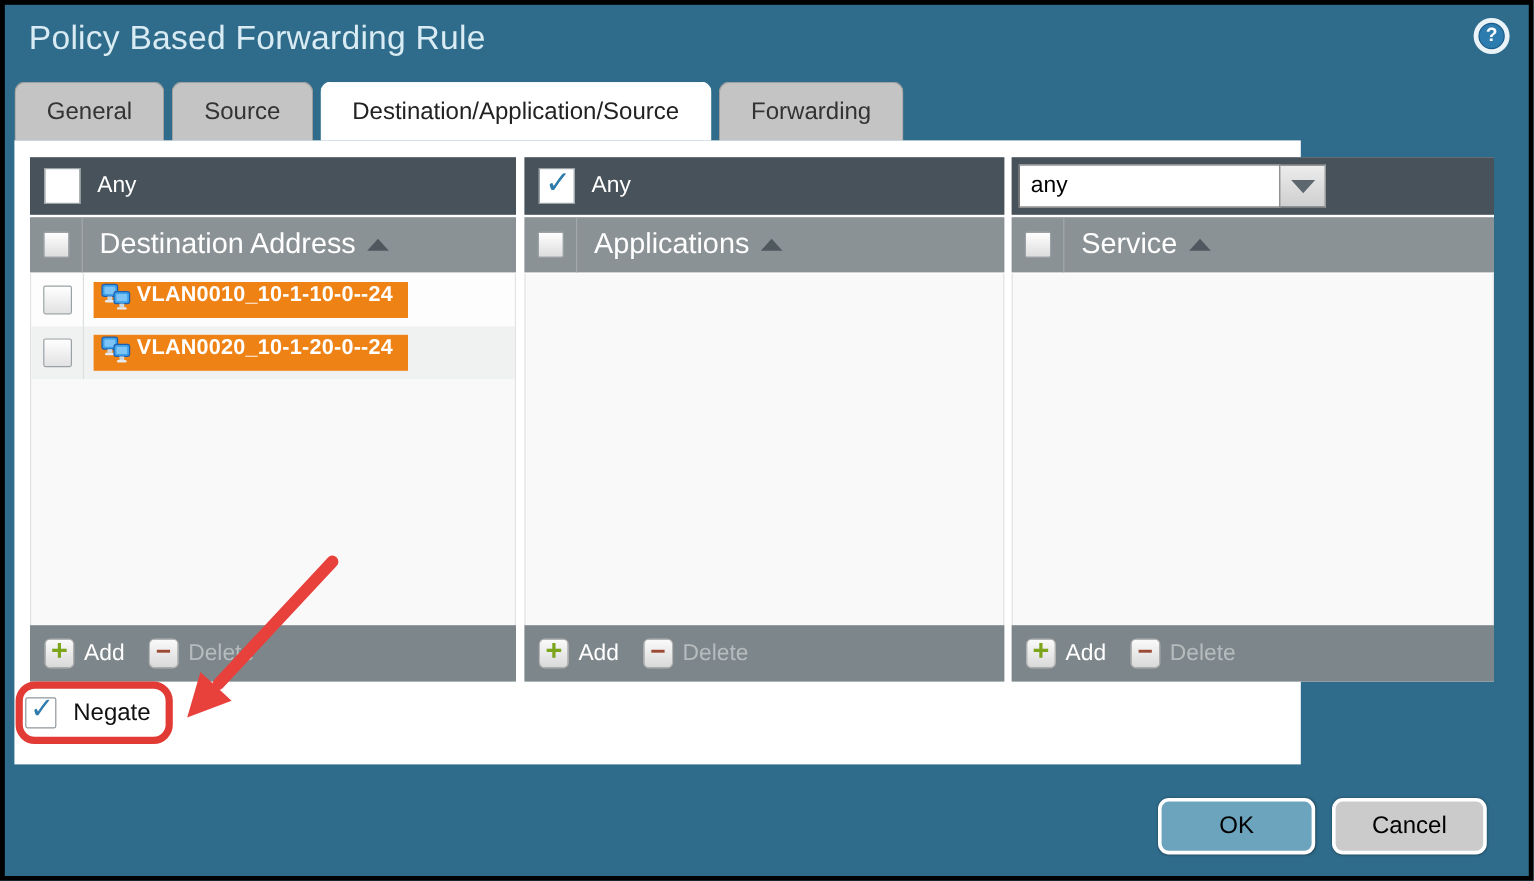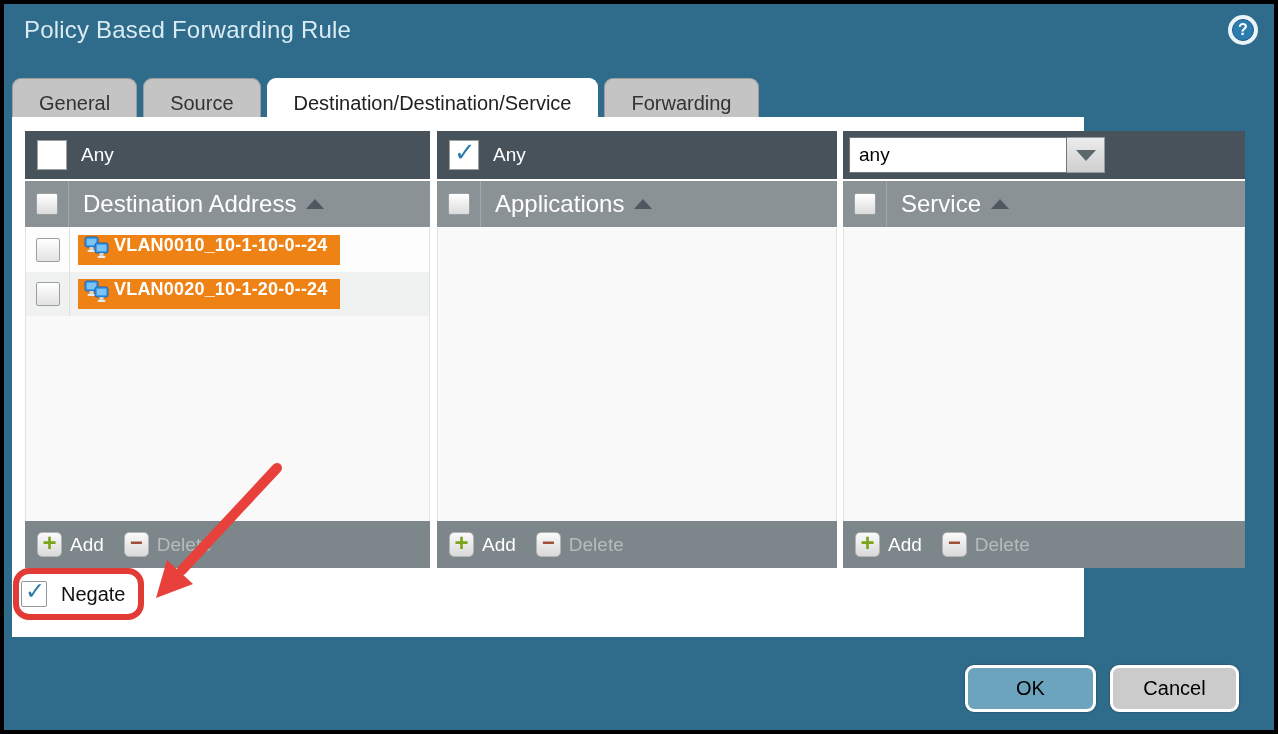--- a/index.html
+++ b/index.html
@@ -1,27 +1,27 @@
 <!DOCTYPE html>
 <html><head>
 <meta charset="utf-8">
 <style>
   html,body{margin:0;padding:0;background:#555;}
   *{box-sizing:border-box;font-family:"Liberation Sans","DejaVu Sans",sans-serif;}
   .dialog{position:relative;width:1278px;height:734px;background:#2f6b8a;border:4px solid #000;overflow:hidden;}
 
   
-  .title{position:absolute;left:20px;top:12px;font-size:24px;font-weight:400;color:#d9ebf3;letter-spacing:.2px;}
+  .title{position:absolute;left:20px;top:12px;font-size:28px;font-weight:400;color:#d9ebf3;letter-spacing:.2px;}
   .help{position:absolute;left:1224px;top:11px;width:30px;height:30px;border-radius:50%;
         background:#eaf3f8;display:flex;align-items:center;justify-content:center;cursor:pointer;}
   .help-inner{width:22px;height:22px;border-radius:50%;background:#2c7cb0;color:#fff;font-size:16px;font-weight:700;
         display:flex;align-items:center;justify-content:center;border:1px solid #1b5c88;}
 
   
-  .tabs{position:absolute;left:8px;top:74px;height:49px;display:flex;gap:6px;}
+  .tabs{position:absolute;left:8px;top:64px;height:49px;display:flex;gap:6px;}
   .tab{height:49px;padding:0 26px;display:flex;align-items:center;justify-content:center;
        background:#c4c4c4;border-radius:9px 9px 0 0;font-size:20px;color:#333;cursor:pointer;
        border:1px solid #9d9d9d;border-bottom:none;}
   .tab.active{background:#fff;color:#222;border-color:#fff;}
 
   
   .content{position:absolute;left:8px;top:113px;width:1072px;height:520px;background:#fff;}
 
   .panel{position:absolute;top:14px;height:437px;display:flex;flex-direction:column;background:#fff;}
   .panel-1{left:13px;width:405px;}
@@ -92,21 +92,21 @@
 <div class="dialog">
 
   <div class="title">Policy Based Forwarding Rule</div>
   <div class="help">
     <div class="help-inner">?</div>
   </div>
 
   <div class="tabs">
     <div class="tab">General</div>
     <div class="tab">Source</div>
-    <div class="tab active">Destination/Destination/Service</div>
+    <div class="tab active">Destination/Application/Source</div>
     <div class="tab">Forwarding</div>
   </div>
 
   <div class="content">
 
     <div class="panel panel-1">
       <div class="any-bar">
         <span class="cb cb-big"></span>
         <span class="any-label">Any</span>
       </div>

